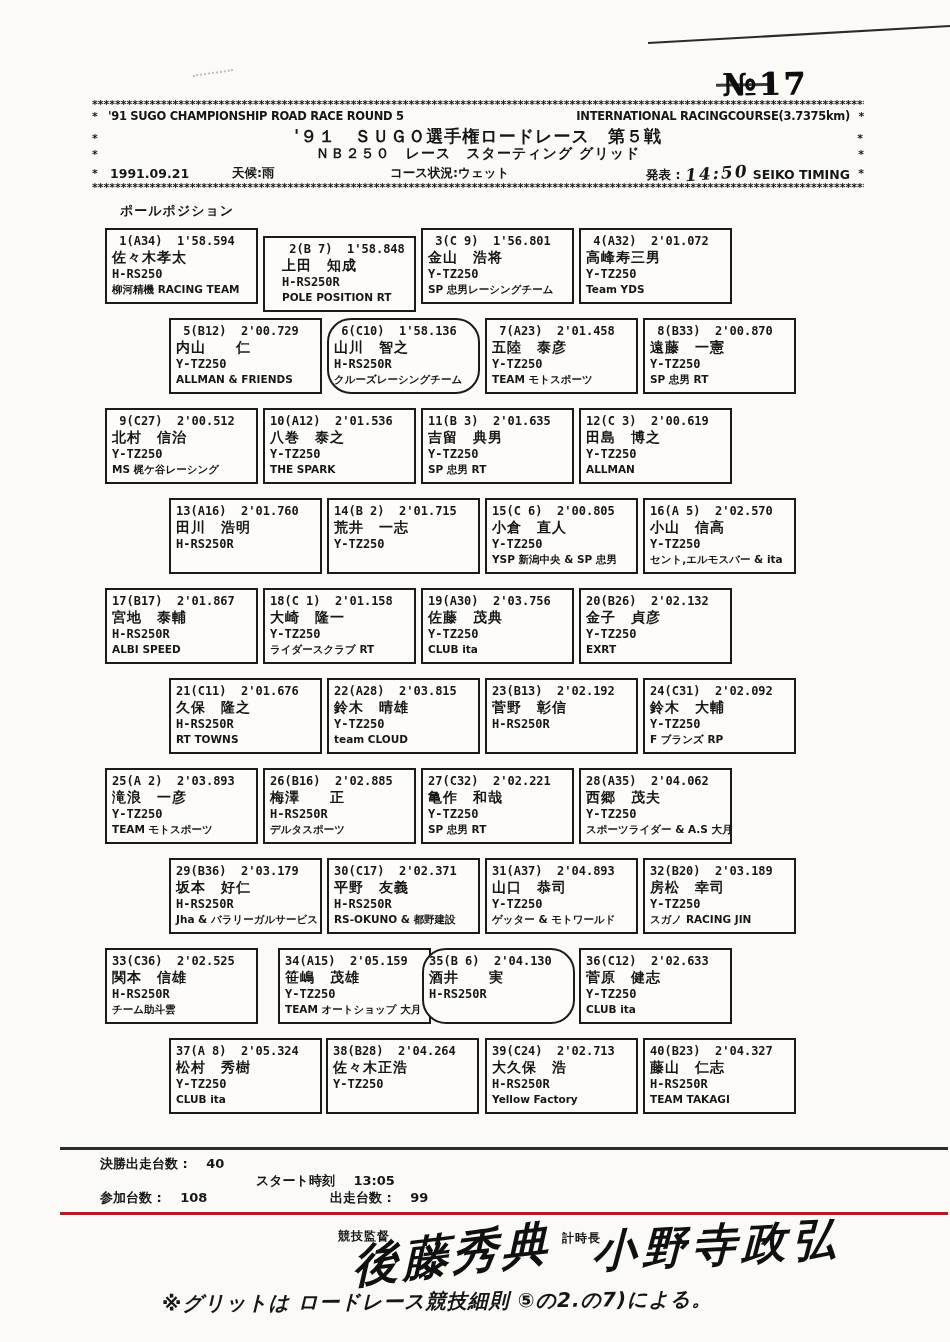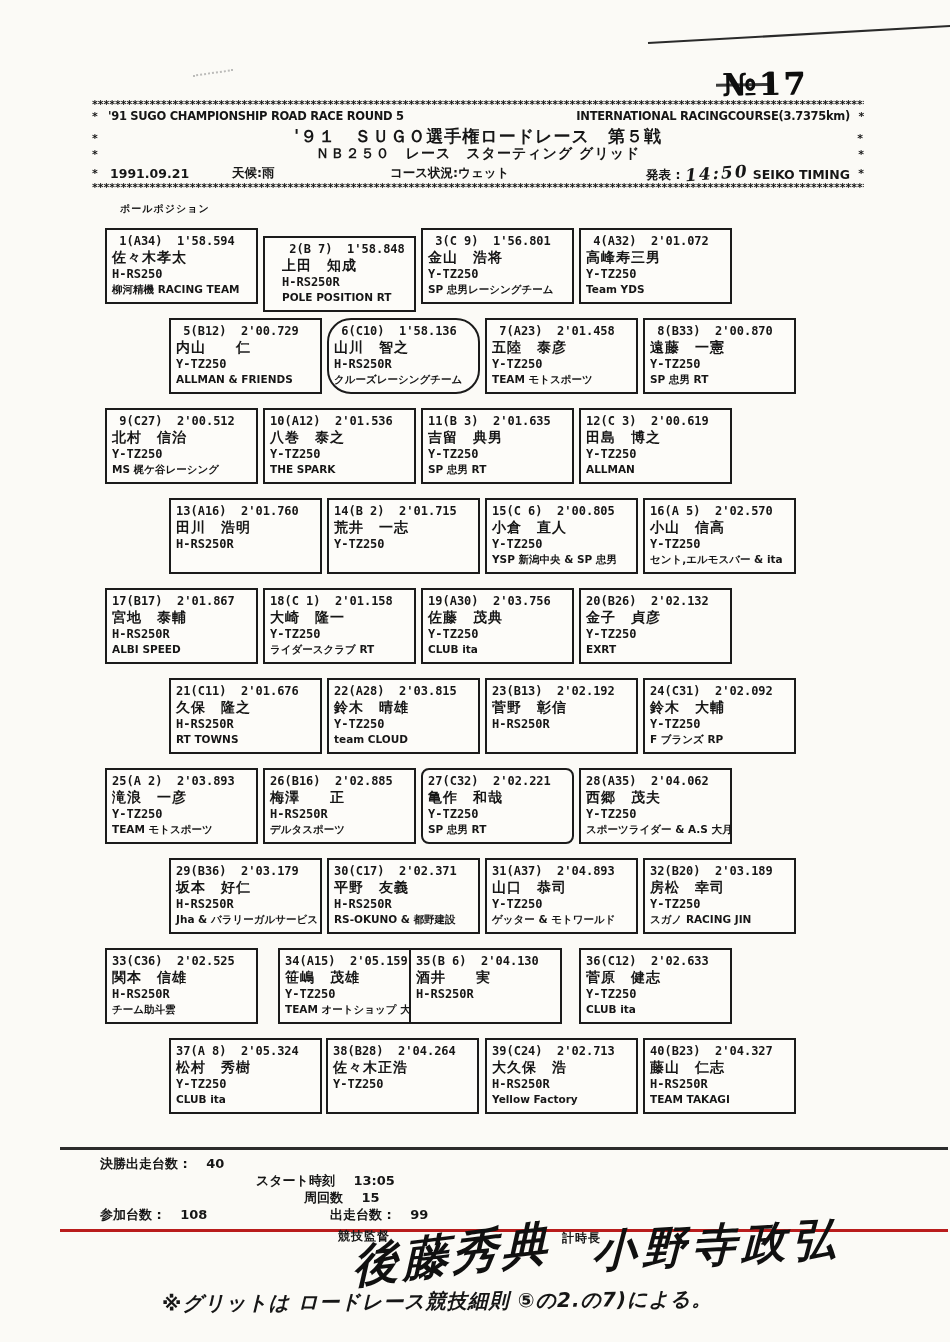--- a/index.html
+++ b/index.html
@@ -34,21 +34,21 @@
   .hline-jp2{height:18px;font-size:14px;font-weight:bold;}
   .hline-jp2 .hl-center{flex:1;text-align:center;letter-spacing:1px;}
   .hline-info{height:20px;font-size:12.5px;font-weight:bold;align-items:center;}
   .hi-date{width:122px;padding-left:8px;}
   .hi-weather{width:158px;}
   .hi-cond{flex:1;}
   .hi-announce{padding-right:4px;}
   .handnum{font-family:"DejaVu Serif", serif;font-style:italic;font-weight:600;
     font-size:17px;letter-spacing:2px;display:inline-block;transform:rotate(-4deg);}
   
-  .pole-label{position:absolute;left:120px;top:202px;font-size:10px;font-weight:bold;letter-spacing:1px;}
+  .pole-label{position:absolute;left:120px;top:202px;font-size:13px;font-weight:bold;letter-spacing:1px;}
   
   .grid{position:absolute;left:94px;top:228px;width:770px;height:905px;}
   .rbox{position:absolute;width:153px;height:76px;border:2px solid #1b1b1b;
     background:#fdfcf9;box-sizing:border-box;padding:3px 4px 0 5px;overflow:hidden;}
   .rb-head{font-family:"DejaVu Sans Mono", monospace;font-size:12px;font-weight:bold;
     white-space:pre;letter-spacing:0;line-height:16px;}
   .rb-name{font-size:14px;font-weight:bold;letter-spacing:1px;line-height:17px;white-space:nowrap;}
   .rb-machine{font-family:"DejaVu Sans Mono", monospace;font-size:12px;font-weight:bold;line-height:16px;}
   .rb-team{font-size:10.5px;font-weight:bold;line-height:14px;white-space:nowrap;letter-spacing:0;}
   
@@ -260,21 +260,21 @@
       <div class="rb-name">滝浪　一彦</div>
       <div class="rb-machine">Y-TZ250</div>
       <div class="rb-team">TEAM モトスポーツ</div>
     </div>
     <div class="rbox" style="left: 169px; top: 540px;">
       <div class="rb-head">26(B16)&nbsp;&nbsp;2'02.885</div>
       <div class="rb-name">梅澤　　正</div>
       <div class="rb-machine">H-RS250R</div>
       <div class="rb-team">デルタスポーツ</div>
     </div>
-    <div class="rbox" style="left: 327px; top: 540px; border-radius: 8px;">
+    <div class="rbox" style="left: 327px; top: 540px;">
       <div class="rb-head">27(C32)&nbsp;&nbsp;2'02.221</div>
       <div class="rb-name">亀作　和哉</div>
       <div class="rb-machine">Y-TZ250</div>
       <div class="rb-team">SP 忠男 RT</div>
     </div>
     <div class="rbox" style="left: 485px; top: 540px;">
       <div class="rb-head">28(A35)&nbsp;&nbsp;2'04.062</div>
       <div class="rb-name">西郷　茂夫</div>
       <div class="rb-machine">Y-TZ250</div>
       <div class="rb-team">スポーツライダー &amp; A.S 大月</div>
@@ -308,21 +308,21 @@
       <div class="rb-name">関本　信雄</div>
       <div class="rb-machine">H-RS250R</div>
       <div class="rb-team">チーム助斗雲</div>
     </div>
     <div class="rbox" style="left: 184px; top: 720px;">
       <div class="rb-head">34(A15)&nbsp;&nbsp;2'05.159</div>
       <div class="rb-name">笹嶋　茂雄</div>
       <div class="rb-machine">Y-TZ250</div>
       <div class="rb-team">TEAM オートショップ 大月</div>
     </div>
-    <div class="rbox" style="left: 315px; top: 720px;">
+    <div class="rbox" style="left: 328px; top: 720px; border-radius: 24px;">
       <div class="rb-head">35(B 6)&nbsp;&nbsp;2'04.130</div>
       <div class="rb-name">酒井　　実</div>
       <div class="rb-machine">H-RS250R</div>
     </div>
     <div class="rbox" style="left: 485px; top: 720px;">
       <div class="rb-head">36(C12)&nbsp;&nbsp;2'02.633</div>
       <div class="rb-name">菅原　健志</div>
       <div class="rb-machine">Y-TZ250</div>
       <div class="rb-team">CLUB ita</div>
     </div>
@@ -352,24 +352,20 @@
   </div>
 
 <div class="stats">
   <div class="stat-row sr1">
     <span>決勝出走台数 :</span>
     <span class="val">40</span>
   </div>
   <div class="stat-row sr2">
     <span>スタート時刻</span>
     <span class="val">13:05</span>
-  </div>
-  <div class="stat-row sr3">
-    <span>周回数</span>
-    <span class="val">15</span>
   </div>
   <div class="stat-row sr4">
     <span>参加台数 :</span>
     <span class="val">108</span>
     <span class="second">出走台数 :</span>
     <span class="val">99</span>
   </div>
 </div>
 
 <span class="sig-label" style="left:338px;top:1228px;">競技監督</span>

